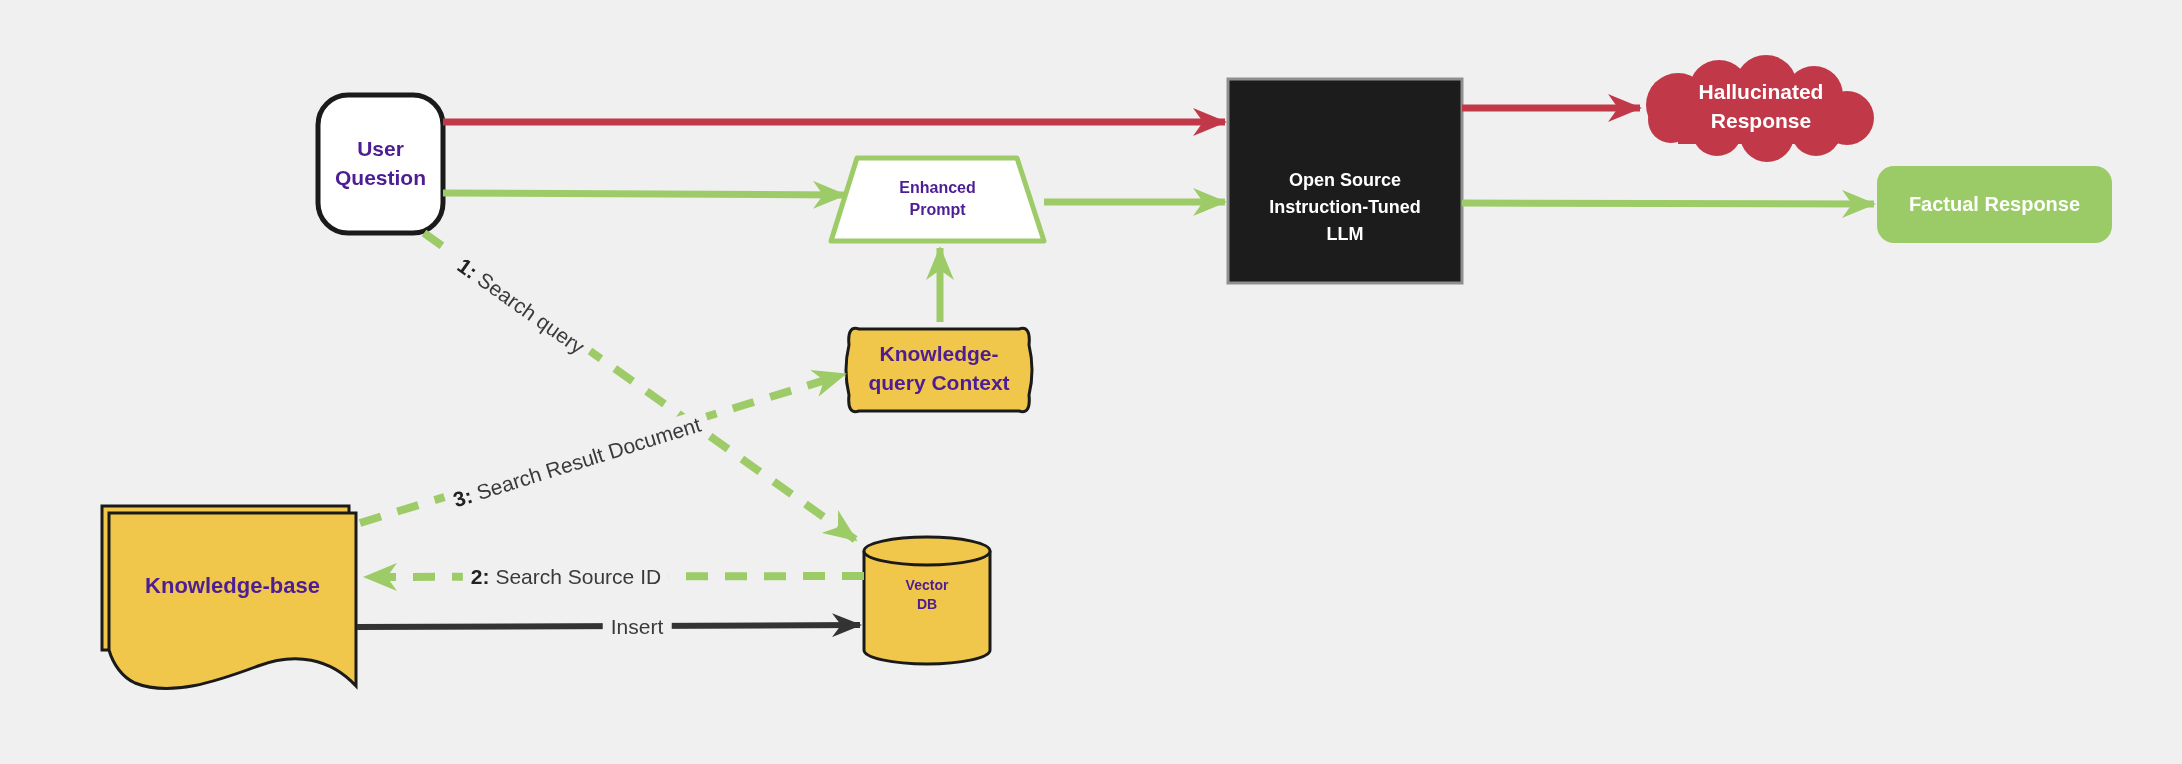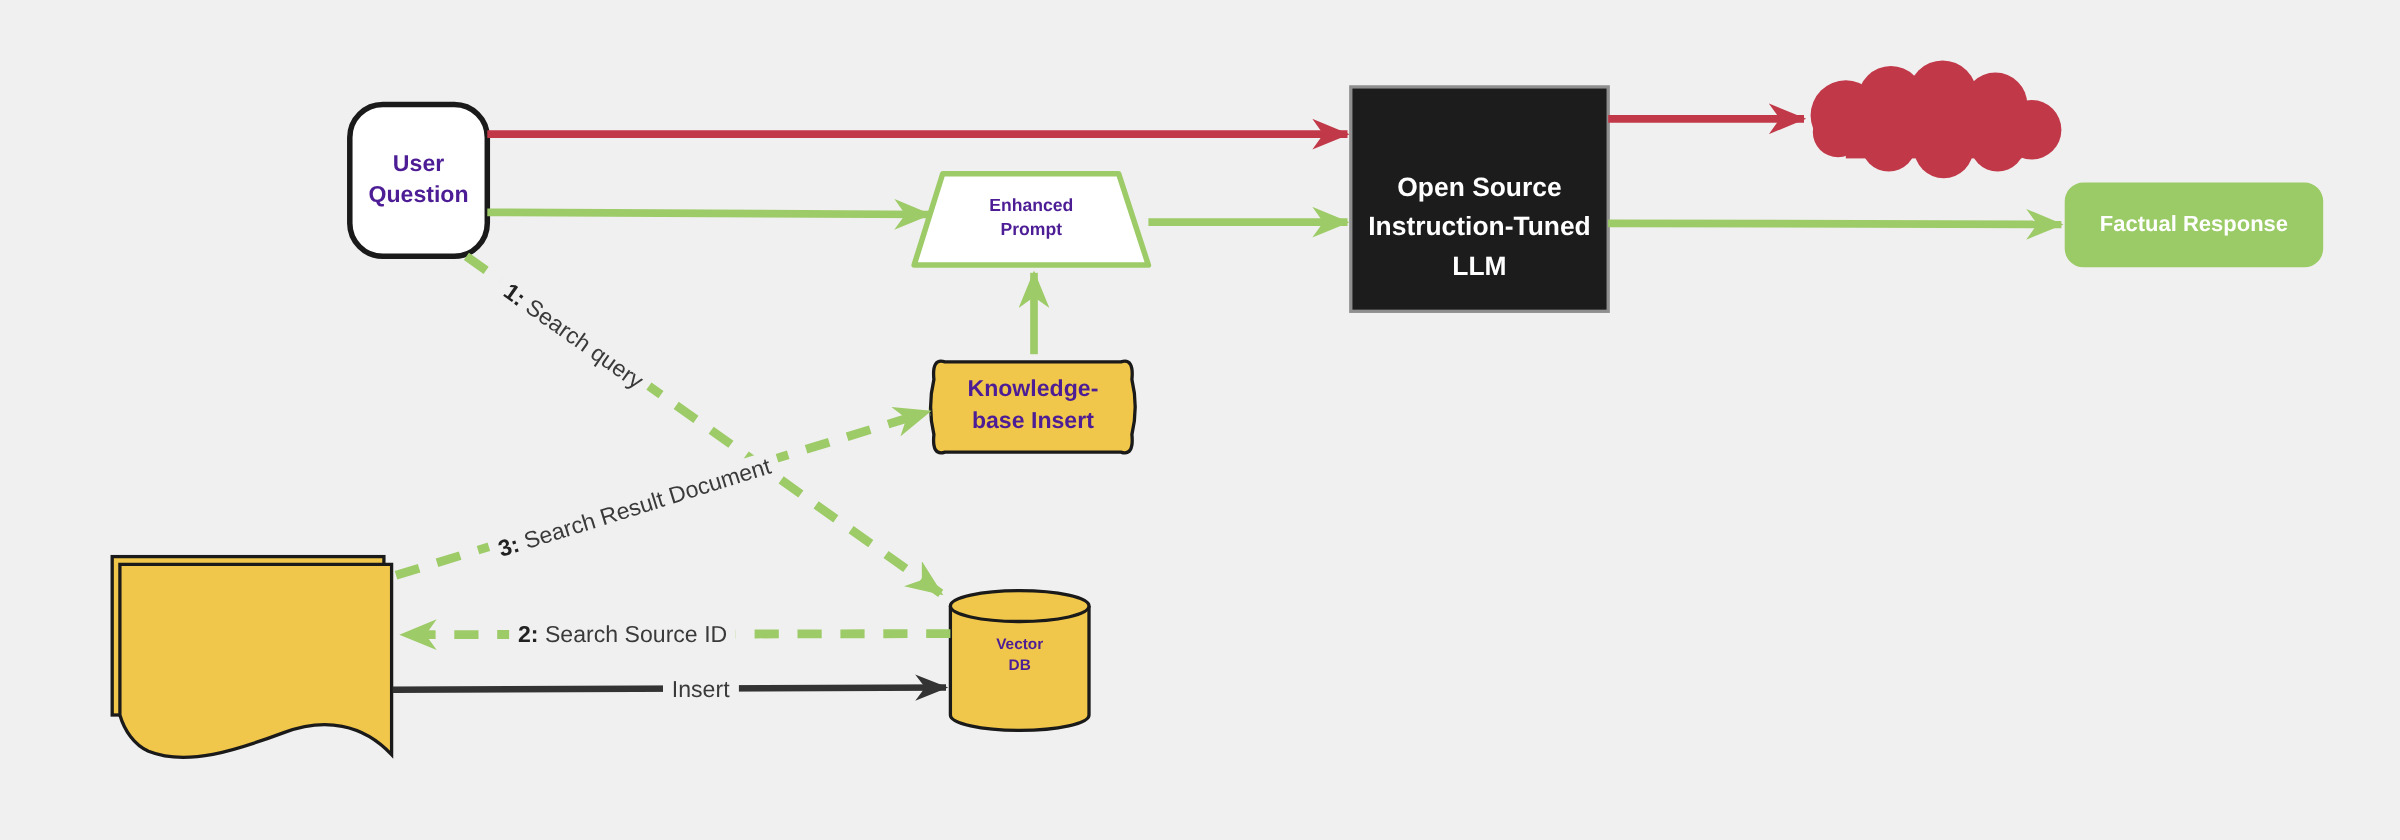--- a/index.html
+++ b/index.html
@@ -79,30 +79,33 @@
     <line x1="864" y1="576" x2="365" y2="577" stroke="#9DCB68" stroke-width="8" stroke-dasharray="22 17" marker-end="url(#mg)"></line>
     <line x1="357" y1="627" x2="860" y2="625" stroke="#333333" stroke-width="6" marker-end="url(#mb)"></line>
   </svg>
 
   <div class="node-label" style="left:318px;top:95px;width:125px;height:138px;font-size:21px;">User
 Question</div>
 
   <div class="node-label" style="left:845px;top:157px;width:185px;height:84px;font-size:16px;">Enhanced
 Prompt</div>
 
-  <div class="node-label" style="left:1228px;top:79px;width:234px;height:256px;font-size:24px;color:#FFFFFF;line-height:1.5;">Open Source
+  <div class="node-label" style="left:1228px;top:79px;width:234px;height:256px;font-size:18px;color:#FFFFFF;line-height:1.5;">Open Source
 Instruction-Tuned
 LLM</div>
 
+  <div class="node-label" style="left:1663px;top:57px;width:196px;height:100px;font-size:21px;color:#FFFFFF;">Hallucinated
+Response</div>
 
   <div class="node-label" style="left:1877px;top:166px;width:235px;height:77px;font-size:20px;color:#FFFFFF;">Factual Response</div>
 
   <div class="node-label" style="left:849px;top:325px;width:180px;height:88px;font-size:21px;">Knowledge-
-base Insert</div>
+query Context</div>
 
+  <div class="node-label" style="left:109px;top:513px;width:247px;height:147px;font-size:22px;">Knowledge-base</div>
 
   <div class="node-label" style="left:864px;top:540px;width:126px;height:110px;font-size:14px;">Vector
 DB</div>
 
   <div class="edge-label rot1" style="left:521px;top:306px;">
     <b>1:</b><span> Search query</span>
   </div>
 
   <div class="edge-label rot3" style="left:577px;top:462px;">
     <b>3:</b><span> Search Result Document</span>

